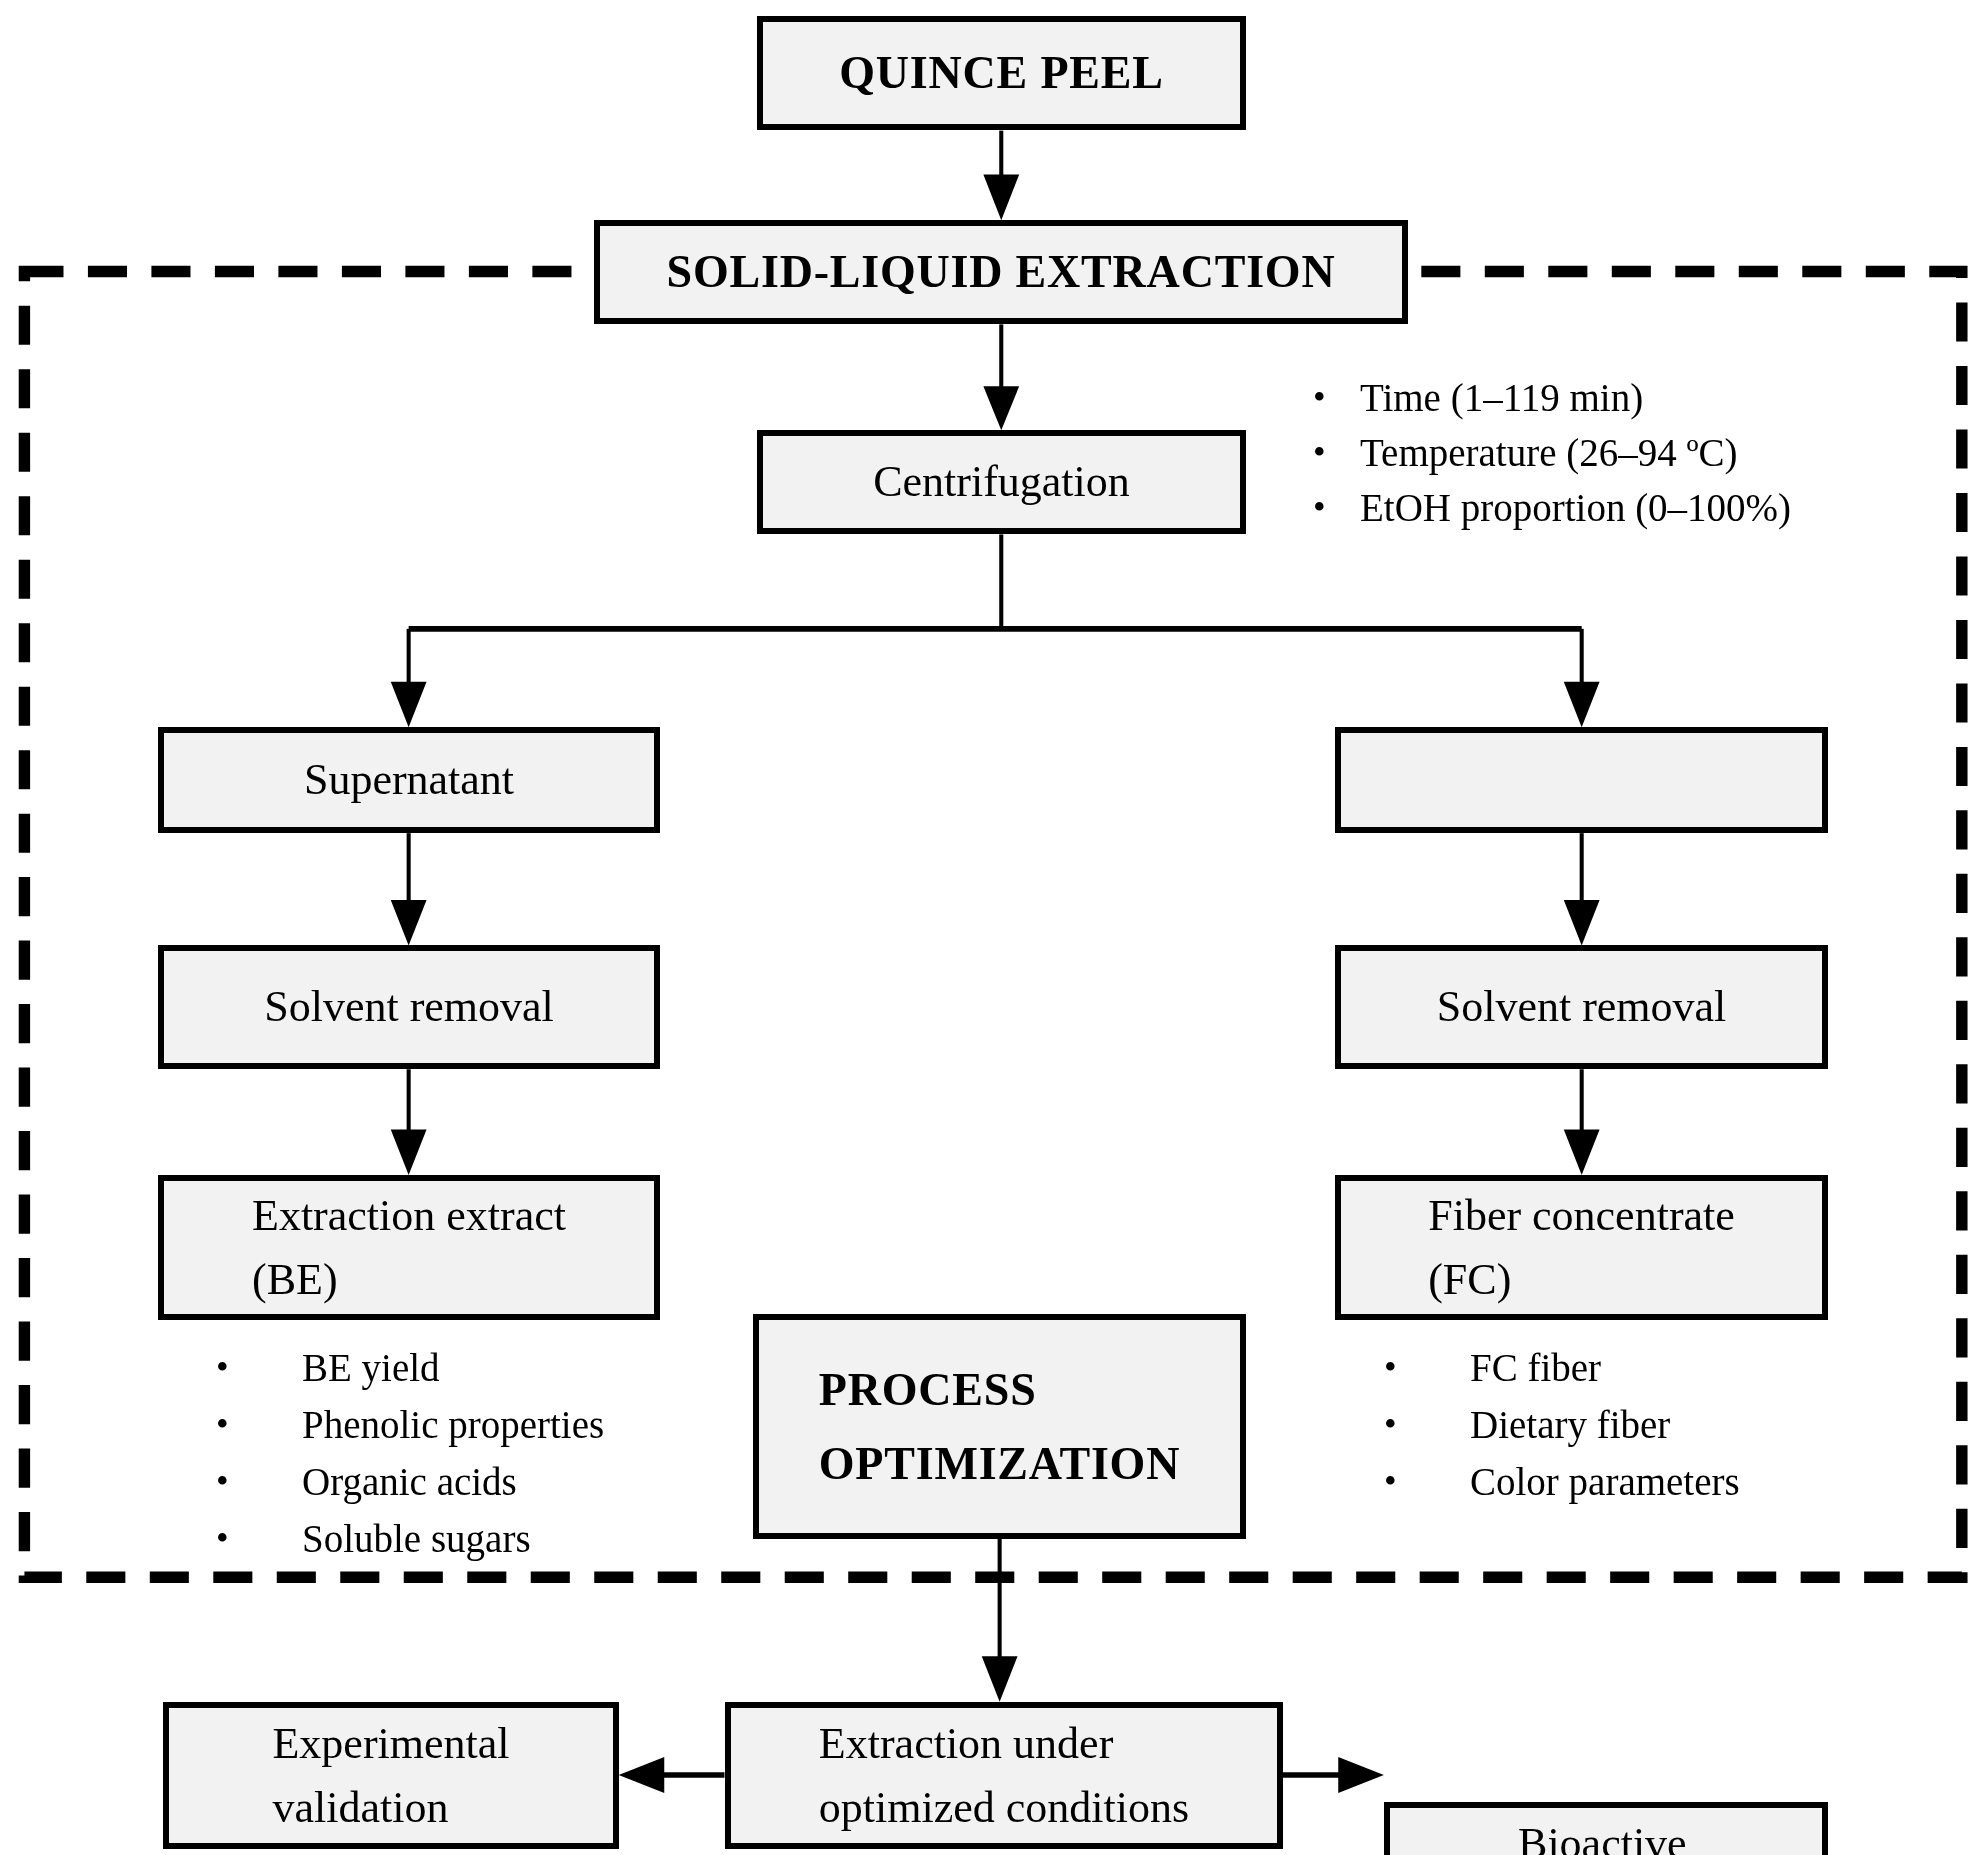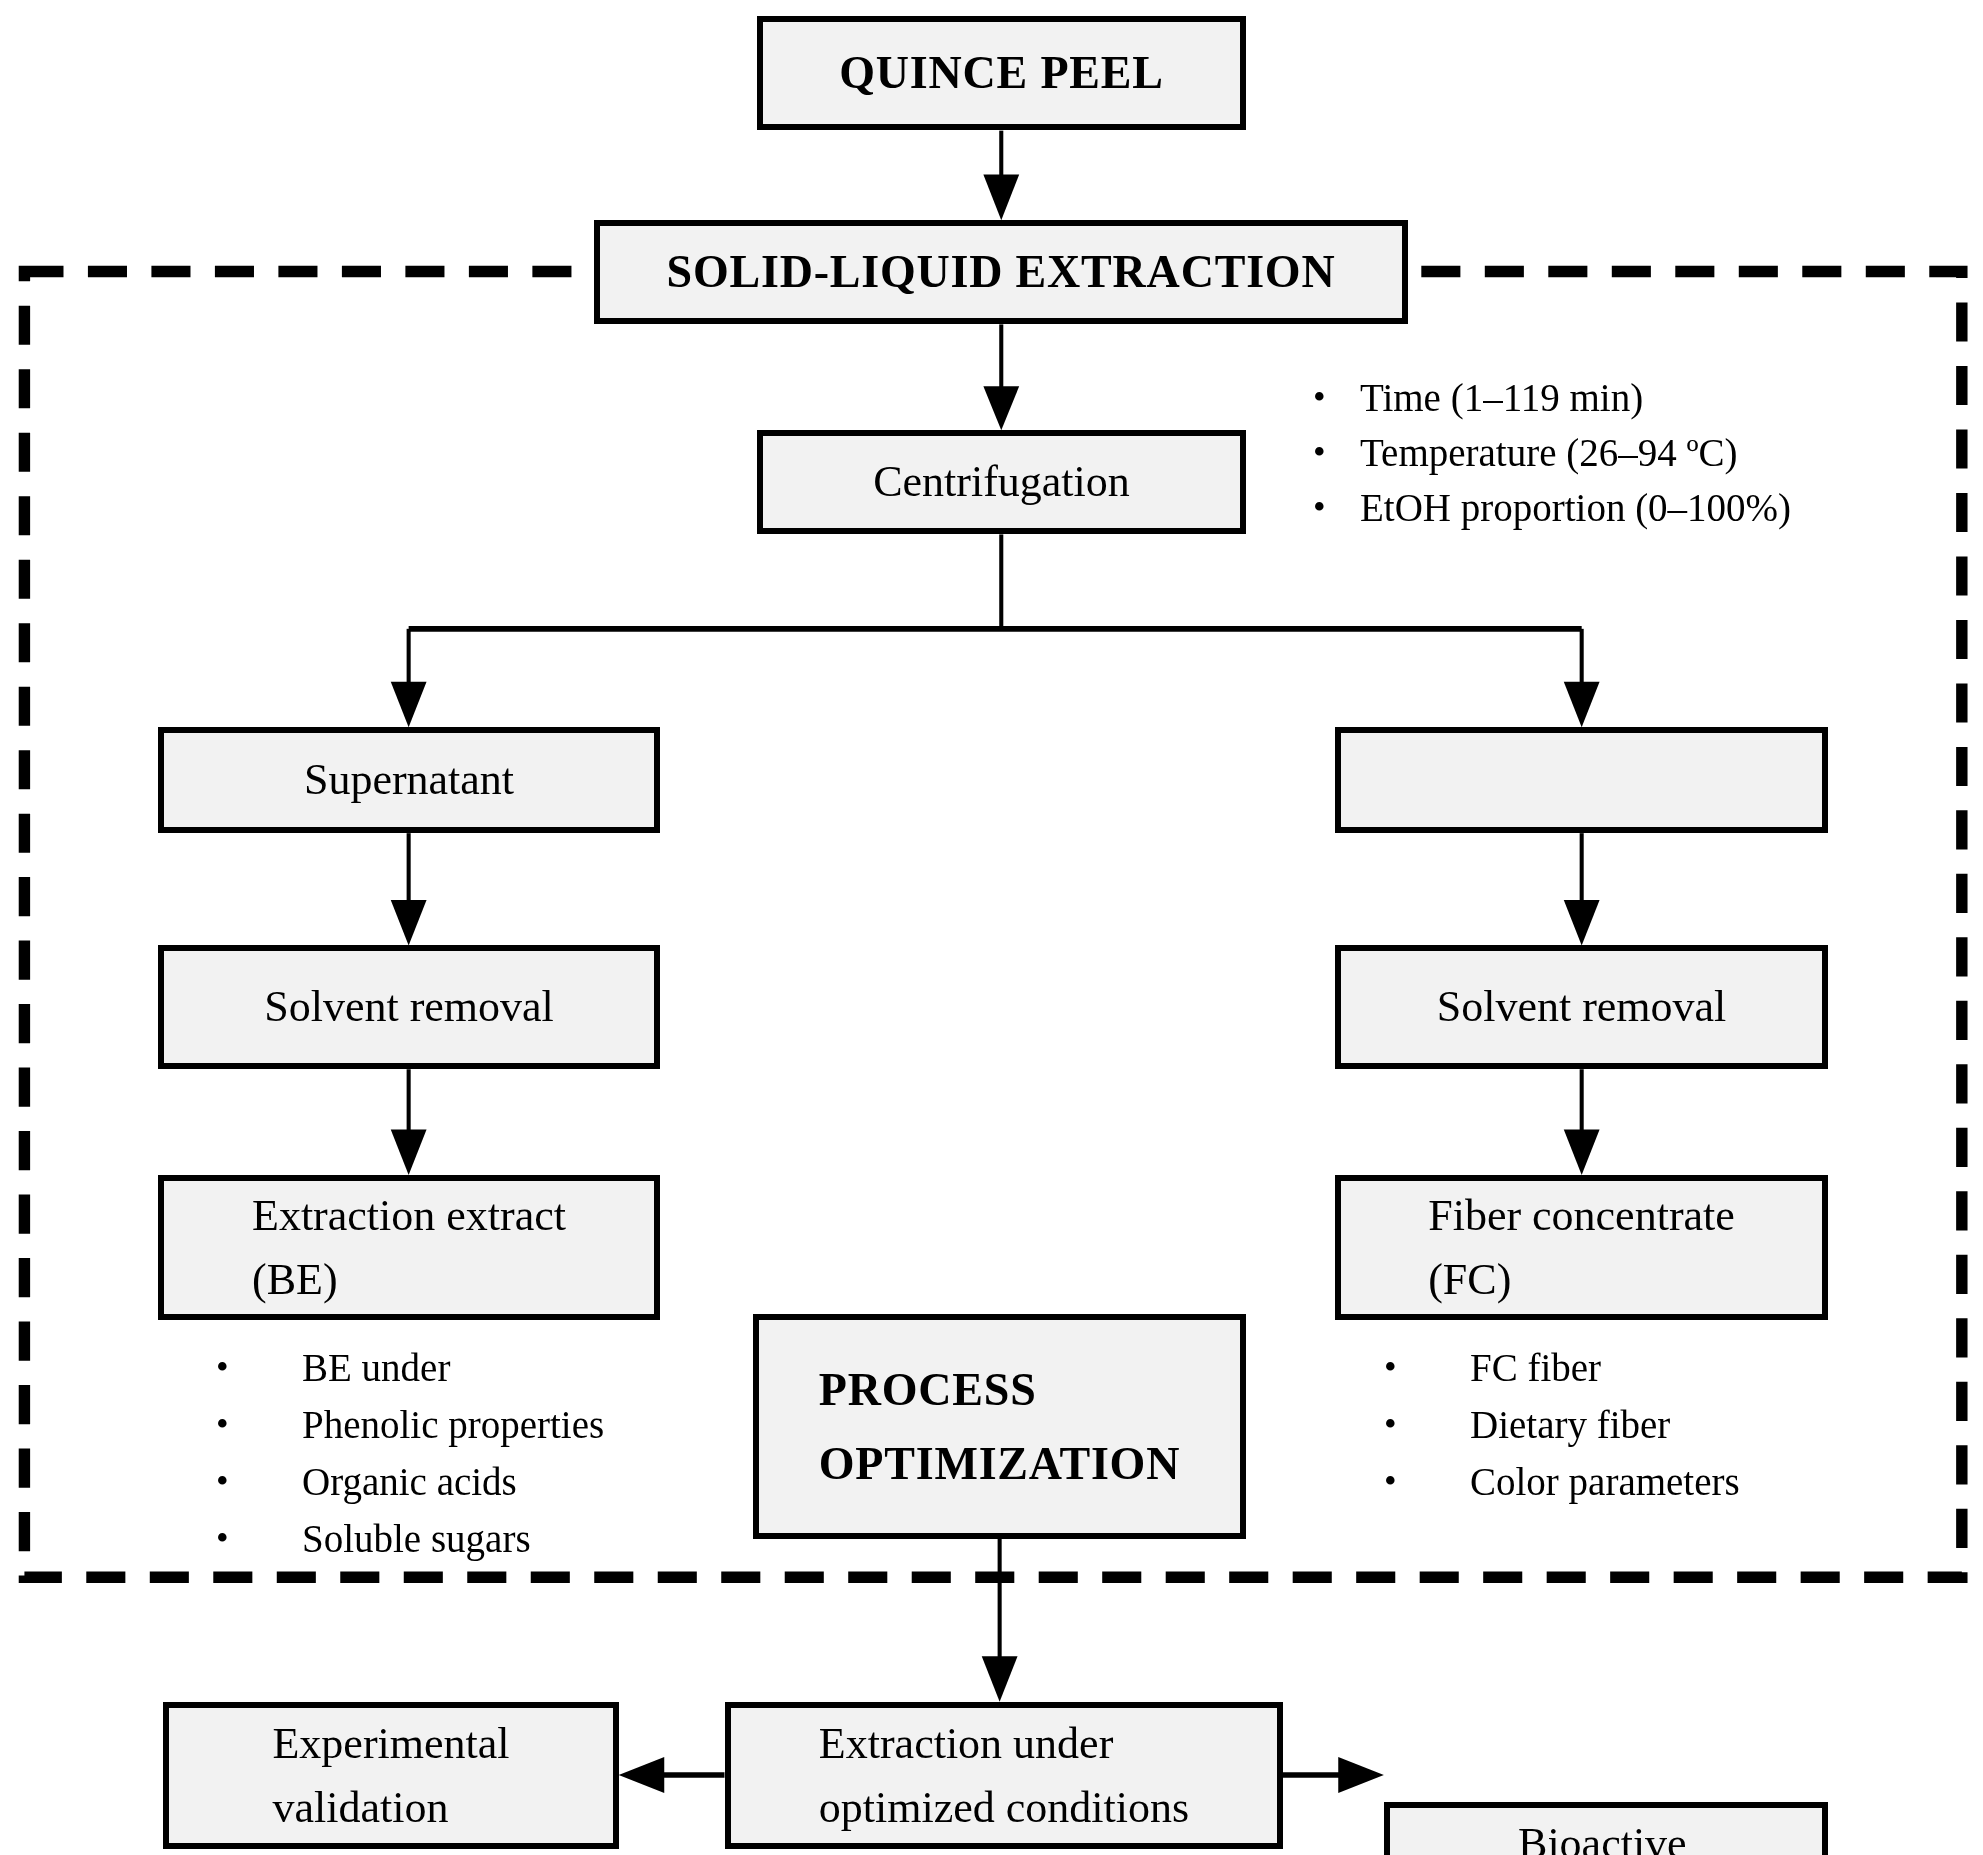--- a/index.html
+++ b/index.html
@@ -145,21 +145,21 @@
   <div class="node" style="left:1384px;top:1802px;width:444px;height:147px;">Bioactive
 properties</div>
 
   <ul class="blist cond" style="left:1313px;top:370px;">
     <li>Time (1–119 min)</li>
     <li>Temperature (26–94 ºC)</li>
     <li>EtOH proportion (0–100%)</li>
   </ul>
 
   <ul class="blist wide" style="left:216px;top:1339px;">
-    <li>BE under</li>
+    <li>BE yield</li>
     <li>Phenolic properties</li>
     <li>Organic acids</li>
     <li>Soluble sugars</li>
   </ul>
 
   <ul class="blist wide" style="left:1384px;top:1339px;">
     <li>FC fiber</li>
     <li>Dietary fiber</li>
     <li>Color parameters</li>
   </ul>

